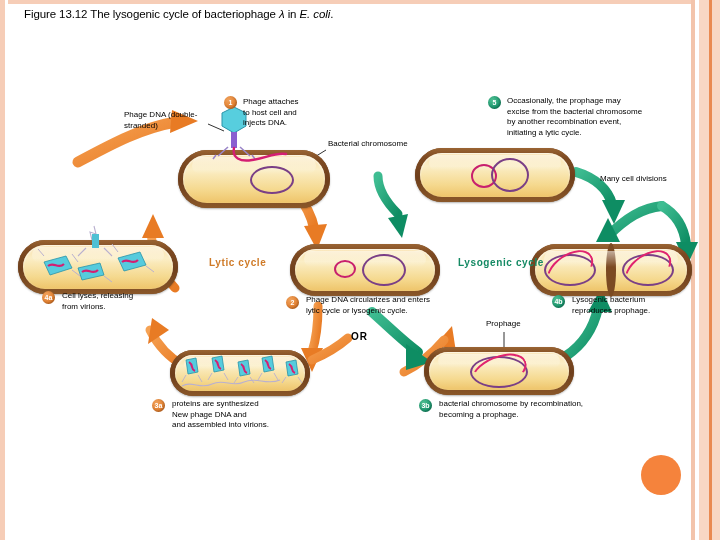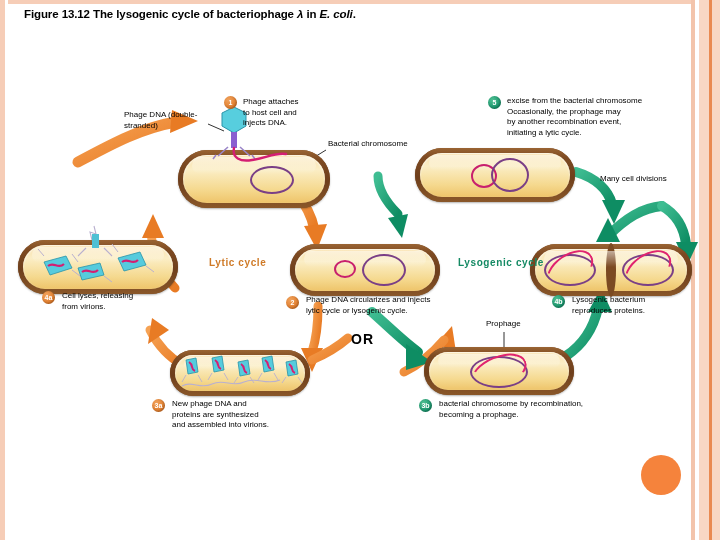--- a/index.html
+++ b/index.html
@@ -25,21 +25,21 @@
   .stripe-right-d { left: 709px; width: 3px;  background: #e98a52; }
   .stripe-right-e { left: 712px; width: 8px;  background: #f8d7c4; }
   .top-bar { position: absolute; left: 0; top: 0; width: 720px; height: 4px; background: #f6cdb7; }
 
   
   #title {
     position: absolute;
     left: 24px; top: 8px;
     width: 640px;
     font-size: 11.5px;
-    font-weight: bold;
+    font-weight: normal;
     color: #000000;
     letter-spacing: -0.1px;
     white-space: nowrap;
   }
   #title .ital { font-style: italic; }
 
   
   .caption {
     position: absolute;
     font-size: 8px;
@@ -74,21 +74,21 @@
     position: absolute;
     font-size: 10px;
     font-weight: bold;
     line-height: 13px;
     letter-spacing: 0.6px;
   }
   .cycle-label.lytic    { color: #cf7a27; }
   .cycle-label.lysogenic{ color: #158a64; text-align: center; }
   .or-label {
     position: absolute;
-    font-size: 14px;
+    font-size: 10px;
     font-weight: bold;
     letter-spacing: 1px;
     color: #000000;
   }
 
   
   .cell {
     position: absolute;
     border-radius: 999px;
     background: #7b4a22;
@@ -403,56 +403,56 @@
   <div class="caption" style="left:243px; top:97px; width:110px;">
     <span class="txt">Phage attaches</span>
     <span class="txt">to host cell and</span>
     <span class="txt">injects DNA.</span>
   </div>
 
   <div class="badge green" style="left:488px; top:96px;">
     <span>5</span>
   </div>
   <div class="caption" style="left:507px; top:96px; width:200px;">
+    <span class="txt">Occasionally, the prophage may</span>
     <span class="txt">excise from the bacterial chromosome</span>
-    <span class="txt">Occasionally, the prophage may</span>
     <span class="txt">by another recombination event,</span>
     <span class="txt">initiating a lytic cycle.</span>
   </div>
 
   <div class="badge orange" style="left:42px; top:291px;">
     <span>4a</span>
   </div>
   <div class="caption" style="left:62px; top:291px; width:130px;">
     <span class="txt">Cell lyses, releasing</span>
     <span class="txt">from virions.</span>
   </div>
 
   <div class="badge orange" style="left:286px; top:296px;">
     <span>2</span>
   </div>
   <div class="caption" style="left:306px; top:295px; width:180px;">
-    <span class="txt">Phage DNA circularizes and injects</span>
+    <span class="txt">Phage DNA circularizes and enters</span>
     <span class="txt">lytic cycle or lysogenic cycle.</span>
   </div>
 
   <div class="badge green" style="left:552px; top:295px;">
     <span>4b</span>
   </div>
   <div class="caption" style="left:572px; top:295px; width:130px;">
     <span class="txt">Lysogenic bacterium</span>
-    <span class="txt">reproduces proteins.</span>
+    <span class="txt">reproduces prophage.</span>
   </div>
 
   <div class="badge orange" style="left:152px; top:399px;">
     <span>3a</span>
   </div>
   <div class="caption" style="left:172px; top:399px; width:150px;">
+    <span class="txt">proteins are synthesized</span>
     <span class="txt">New phage DNA and</span>
-    <span class="txt">proteins are synthesized</span>
     <span class="txt">and assembled into virions.</span>
   </div>
 
   <div class="badge green" style="left:419px; top:399px;">
     <span>3b</span>
   </div>
   <div class="caption" style="left:439px; top:399px; width:210px;">
     <span class="txt">bacterial chromosome by recombination,</span>
     <span class="txt">becoming a prophage.</span>
   </div>

